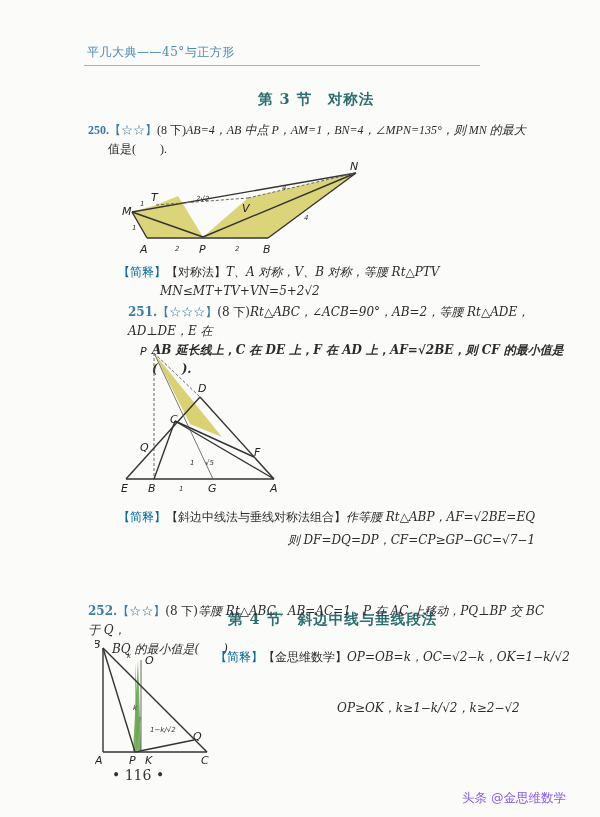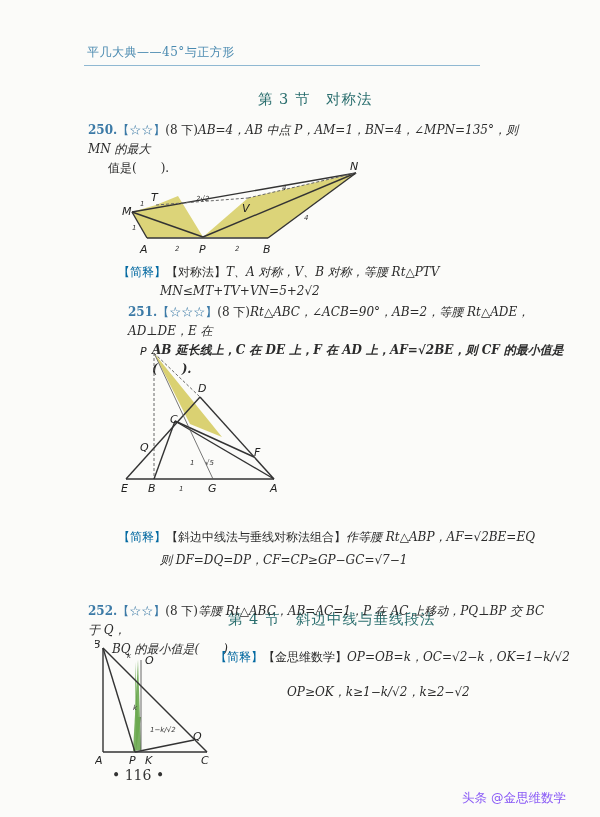--- a/index.html
+++ b/index.html
@@ -3,39 +3,39 @@
 <meta charset="utf-8">
 <style>
   html, body { margin:0; padding:0; }
   body {
     width:600px; height:817px; background:#fbfbf9; position:relative; overflow:hidden;
     font-family: "DejaVu Serif", "Liberation Serif", serif; color:#2a2a2a;
   }
   .abs { position:absolute; }
   .running-head { left:87px; top:44px; font-size:12px; color:#4a8ab0; letter-spacing:0.5px; }
   .head-rule { left:84px; top:65px; width:396px; height:1px; background:#8fb8d2; }
-  .section-title { font-size:14.5px; font-weight:normal; color:#2a6e6e; letter-spacing:1px; }
+  .section-title { font-size:14.5px; font-weight:bold; color:#2a6e6e; letter-spacing:1px; }
   .prob { font-size:12px; line-height:19px; color:#2b2b2b; }
   .pnum { color:#3c7aa6; font-weight:bold; }
   .bracket { color:#3c7aa6; }
   .jianshi { color:#0369a1; }
   .it { font-style:italic; }
   .page-num { left:112px; top:767px; font-size:14px; color:#333; }
   .watermark { left:462px; top:790px; font-family:"DejaVu Sans", sans-serif; font-size:12.5px; color:#8b5cf6; }
   svg text { font-family:"DejaVu Sans", sans-serif; font-style:italic; }
 </style>
 </head>
 <body>
 
 <div class="abs running-head">平几大典——45°与正方形</div>
 <div class="abs head-rule"></div>
 
 <div class="abs section-title" style="left:258px; top:90px;">第 3 节　对称法</div>
 
-<div class="abs prob" style="left:88px; top:121px; width:440px;">
+<div class="abs prob" style="left:88px; top:121px; width:440px;font-family:Liberation Serif, serif;">
   <div><span class="pnum">250.</span><span class="bracket">【☆☆】</span><span>(8 下)</span><span class="it">AB=4，AB 中点 P，AM=1，BN=4，∠MPN=135°，则 MN 的最大</span></div>
   <div style="padding-left:20px;">值是(　　).</div>
 </div>
 
 <svg class="abs" style="left:118px; top:160px;" width="250" height="100">
   <polygon points="14,52 38,45 60,36 85,77" fill="#d8cf6a" opacity="0.9"></polygon>
   <polygon points="14,52 85,77 29,78" fill="#d8cf6a" opacity="0.9"></polygon>
   <polygon points="85,77 130,38 238,13" fill="#d8cf6a" opacity="0.9"></polygon>
   <polygon points="85,77 238,13 150,78" fill="#d8cf6a" opacity="0.9"></polygon>
   <line x1="29" y1="78" x2="150" y2="78" stroke="#333" stroke-width="1.4"></line>
@@ -90,21 +90,21 @@
   <text x="136" y="111" font-size="11" fill="#222">F</text>
   <text x="3" y="147" font-size="11" fill="#222">E</text>
   <text x="30" y="147" font-size="11" fill="#222">B</text>
   <text x="90" y="147" font-size="11" fill="#222">G</text>
   <text x="152" y="147" font-size="11" fill="#222">A</text>
   <text x="61" y="146" font-size="7" fill="#333">1</text>
   <text x="72" y="120" font-size="7" fill="#333">1</text>
   <text x="87" y="120" font-size="7" fill="#333">√5</text>
 </svg>
 
-<div class="abs prob" style="left:118px; top:528px;">
+<div class="abs prob" style="left:118px; top:508px;text-align:right;">
   <div><span class="jianshi">【简释】</span><span>【斜边中线法与垂线对称法组合】</span><span class="it">作等腰 Rt△ABP，AF=√2BE=EQ</span></div>
   <div class="it" style="padding-left:42px; margin-top:4px;">则 DF=DQ=DP，CF=CP≥GP−GC=√7−1</div>
 </div>
 
 <div class="abs section-title" style="left:228px; top:570px;margin-top:40px;">第 4 节　斜边中线与垂线段法</div>
 
 <div class="abs prob" style="left:88px; top:602px; width:460px;">
   <div><span class="pnum">252.</span><span class="bracket">【☆☆】</span><span>(8 下)</span><span class="it">等腰 Rt△ABC，AB=AC=1，P 在 AC 上移动，PQ⊥BP 交 BC 于 Q，</span></div>
   <div class="it" style="padding-left:24px;">BQ 的最小值是(　　).</div>
 </div>
@@ -125,17 +125,17 @@
   <text x="34" y="124" font-size="11" fill="#222">P</text>
   <text x="50" y="124" font-size="11" fill="#222">K</text>
   <text x="106" y="124" font-size="11" fill="#222">C</text>
   <text x="32" y="18" font-size="7" fill="#333">k</text>
   <text x="38" y="70" font-size="7" fill="#333">k</text>
   <text x="55" y="92" font-size="7" fill="#333">1−k/√2</text>
 </svg>
 
 <div class="abs prob" style="left:215px; top:648px;">
   <div><span class="jianshi">【简释】</span><span>【金思维数学】</span><span class="it">OP=OB=k，OC=√2−k，OK=1−k/√2</span></div>
-  <div class="it" style="padding-left:72px; margin-top:16px;">OP≥OK，k≥1−k/√2，k≥2−√2</div>
+  <div class="it" style="padding-left:72px; margin-top:32px;text-align:center;">OP≥OK，k≥1−k/√2，k≥2−√2</div>
 </div>
 
 <div class="abs page-num">• 116 •</div>
 <div class="abs watermark">头条 @金思维数学</div>
 
 </body></html>

